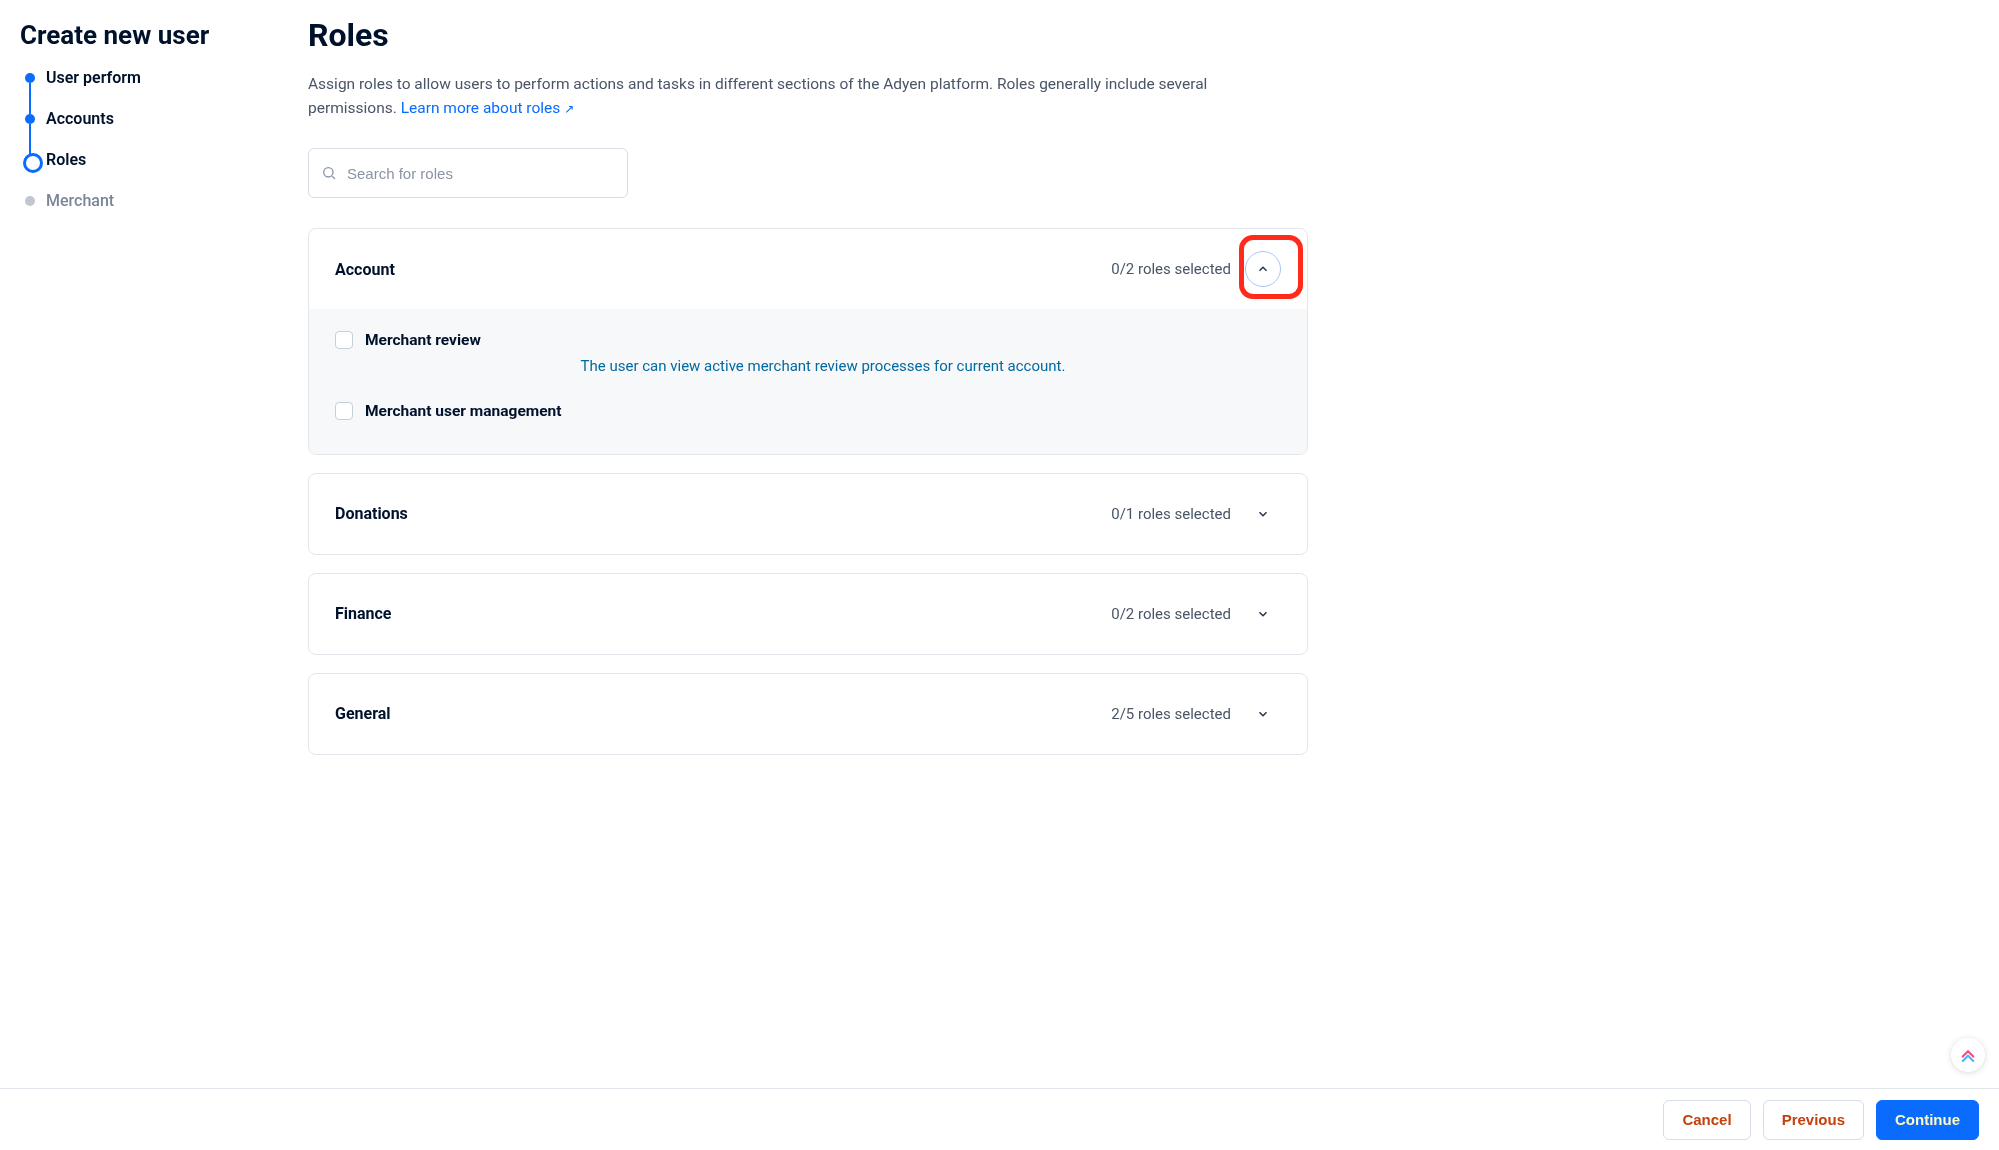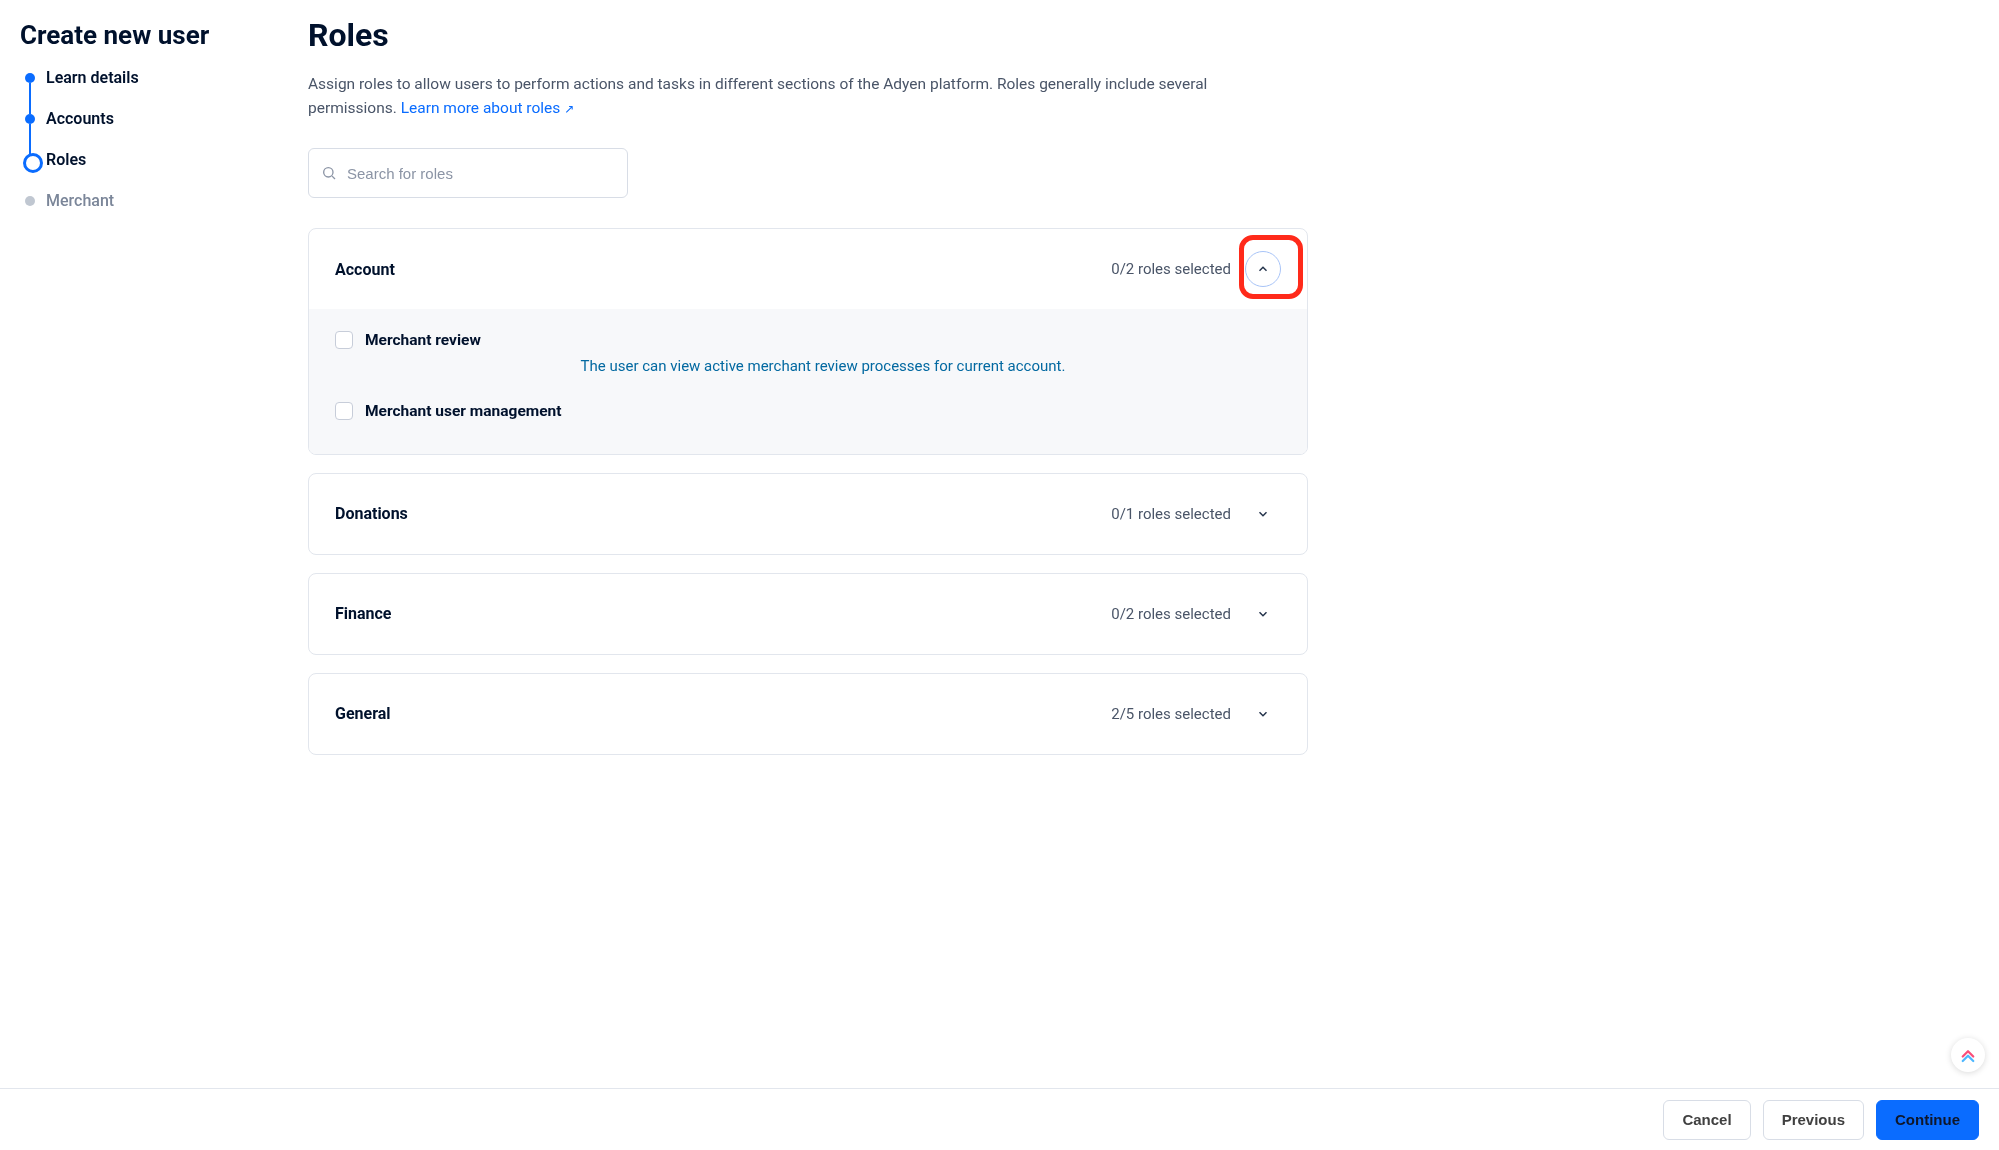--- a/index.html
+++ b/index.html
@@ -137,42 +137,42 @@
     height: 62px; background:#fff;
     border-top: 1px solid #e2e6ed;
     display:flex; justify-content:flex-end; align-items:center;
     padding: 0 20px; gap: 12px;
   }
   .btn {
     height: 40px; padding: 0 18px; border-radius: 6px;
     font-size: 15px; font-weight: 600; cursor:pointer;
     display:flex; align-items:center;
   }
-  .btn-secondary { background:#fff; border:1px solid #d8dde6; color:#404040;}
-  .btn-primary { background:#0a6cff; border:1px solid #0a6cff; color:#0f172a; }
+  .btn-secondary { background:#fff; border:1px solid #d8dde6; color:#c2410c;}
+  .btn-primary { background:#0a6cff; border:1px solid #0a6cff; color:#fef9c3; }
 
   
   .float-widget {
     position: fixed; right: 14px; bottom: 78px;
     width: 34px; height: 34px; border-radius: 50%;
     background:#fff; box-shadow: 0 1px 6px rgba(0,0,0,0.15);
     display:flex; align-items:center; justify-content:center;
   }
 
   
   .group.account { position: relative; text-align: center; }
 </style>
 </head>
 <body>
 
 <div class="page">
   <aside class="sidebar">
     <h2 class="sidebar-title">Create new user</h2>
     <ul class="steps">
-      <li class="step"><span>Learn details</span></li>
+      <li class="step"><span>User perform</span></li>
       <li class="step"><span>Accounts</span></li>
       <li class="step current"><span>Roles</span></li>
       <li class="step pending"><span>Merchant</span></li>
     </ul>
   </aside>
 
   <main class="main">
     <h1 class="page-title">Roles</h1>
     <p class="page-desc">
       <span>Assign roles to allow users to perform actions and tasks in different sections of the Adyen platform. Roles generally include several permissions. </span>

